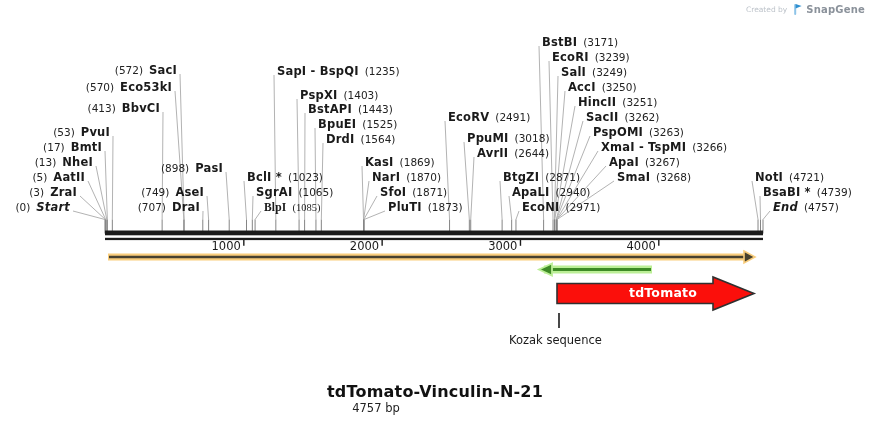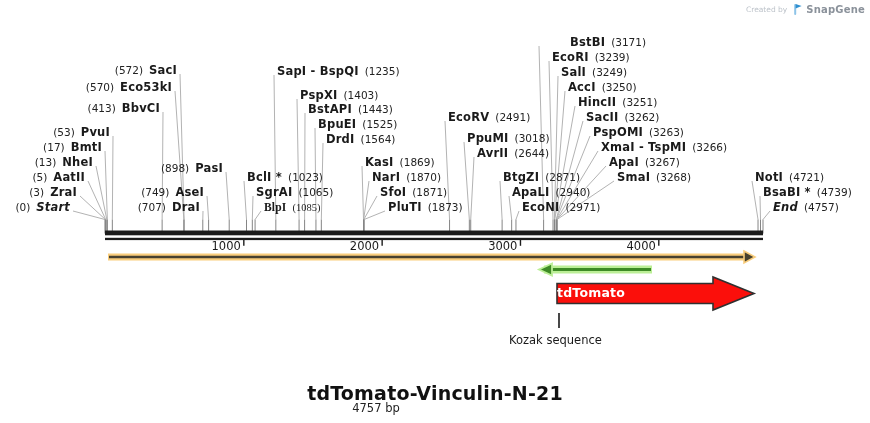--- a/index.html
+++ b/index.html
@@ -4,25 +4,25 @@
 <style>
   html,body{margin:0;padding:0;background:#fff;}
   .stage{position:relative;width:870px;height:423px;background:#ffffff;
          font-family:"DejaVu Sans","Liberation Sans",sans-serif;overflow:hidden;}
   #map-svg{position:absolute;left:0;top:0;}
   .site-label{position:absolute;white-space:nowrap;line-height:13px;color:#1a1a1a;cursor:default;}
   .site-label .nm{font-weight:bold;font-size:11.5px;letter-spacing:.2px;}
   .site-label .ps{font-size:10.5px;color:#222;}
   .site-label span + span{margin-left:6px;}
   .site-label.it .nm{font-style:italic;}
-  .feature-text{position:absolute;left:557px;top:285px;width:186px;
-                color:#ffffff;font-weight:bold;font-size:12.5px;letter-spacing:.2px;}
+  .feature-text{position:absolute;left:557px;top:285px;width:186px;text-align:center;
+                color:#ffffff;font-weight:bold;font-size:12.5px;letter-spacing:.2px;padding-left:13px;}
   .kozak-label{position:absolute;left:509px;top:333px;font-size:11.5px;color:#1a1a1a;}
   .map-title{position:absolute;left:0;top:382px;width:870px;text-align:center;
-             font-weight:bold;font-size:19px;color:#111;letter-spacing:.2px;}
+             font-weight:bold;font-size:16px;color:#111;letter-spacing:.2px;}
   .map-subtitle{position:absolute;left:0;top:401px;width:752px;text-align:center;
                 font-size:11.5px;color:#222;}
   .watermark{position:absolute;top:3px;right:5px;display:flex;align-items:center;gap:4px;}
   .wm-created{font-size:7.5px;color:#bdc3ca;}
   .wm-brand{font-size:10px;font-weight:600;color:#8b929b;letter-spacing:.2px;}
 </style>
 </head>
 <body>
 
 <div class="stage">
@@ -171,21 +171,21 @@
       <div class="site-label" style="top: 154px; left: 365px;"><span class="nm">KasI</span><span class="ps">(1869)</span></div>
       <div class="site-label" style="top: 169px; left: 372px;"><span class="nm">NarI</span><span class="ps">(1870)</span></div>
       <div class="site-label" style="top: 184px; left: 380px;"><span class="nm">SfoI</span><span class="ps">(1871)</span></div>
       <div class="site-label" style="top: 199px; left: 388px;"><span class="nm">PluTI</span><span class="ps">(1873)</span></div>
       <div class="site-label" style="top: 109px; left: 448px;"><span class="nm">EcoRV</span><span class="ps">(2491)</span></div>
       <div class="site-label" style="top: 130px; left: 467px;"><span class="nm">PpuMI</span><span class="ps">(3018)</span></div>
       <div class="site-label" style="top: 145px; left: 477px;"><span class="nm">AvrII</span><span class="ps">(2644)</span></div>
       <div class="site-label" style="top: 169px; left: 503px;"><span class="nm">BtgZI</span><span class="ps">(2871)</span></div>
       <div class="site-label" style="top: 184px; left: 512px;"><span class="nm">ApaLI</span><span class="ps">(2940)</span></div>
       <div class="site-label" style="top: 199px; left: 522px;"><span class="nm">EcoNI</span><span class="ps">(2971)</span></div>
-      <div class="site-label" style="top: 34px; left: 542px; margin-left: 28px;"><span class="nm">BstBI</span><span class="ps">(3171)</span></div>
+      <div class="site-label" style="top: 34px; left: 542px;"><span class="nm">BstBI</span><span class="ps">(3171)</span></div>
       <div class="site-label" style="top: 49px; left: 552px;"><span class="nm">EcoRI</span><span class="ps">(3239)</span></div>
       <div class="site-label" style="top: 64px; left: 561px;"><span class="nm">SalI</span><span class="ps">(3249)</span></div>
       <div class="site-label" style="top: 79px; left: 568px;"><span class="nm">AccI</span><span class="ps">(3250)</span></div>
       <div class="site-label" style="top: 94px; left: 578px;"><span class="nm">HincII</span><span class="ps">(3251)</span></div>
       <div class="site-label" style="top: 109px; left: 586px;"><span class="nm">SacII</span><span class="ps">(3262)</span></div>
       <div class="site-label" style="top: 124px; left: 593px;"><span class="nm">PspOMI</span><span class="ps">(3263)</span></div>
       <div class="site-label" style="top: 139px; left: 601px;"><span class="nm">XmaI - TspMI</span><span class="ps">(3266)</span></div>
       <div class="site-label" style="top: 154px; left: 609px;"><span class="nm">ApaI</span><span class="ps">(3267)</span></div>
       <div class="site-label" style="top: 169px; left: 617px;"><span class="nm">SmaI</span><span class="ps">(3268)</span></div>
       <div class="site-label" style="top: 169px; left: 755px;"><span class="nm">NotI</span><span class="ps">(4721)</span></div>

